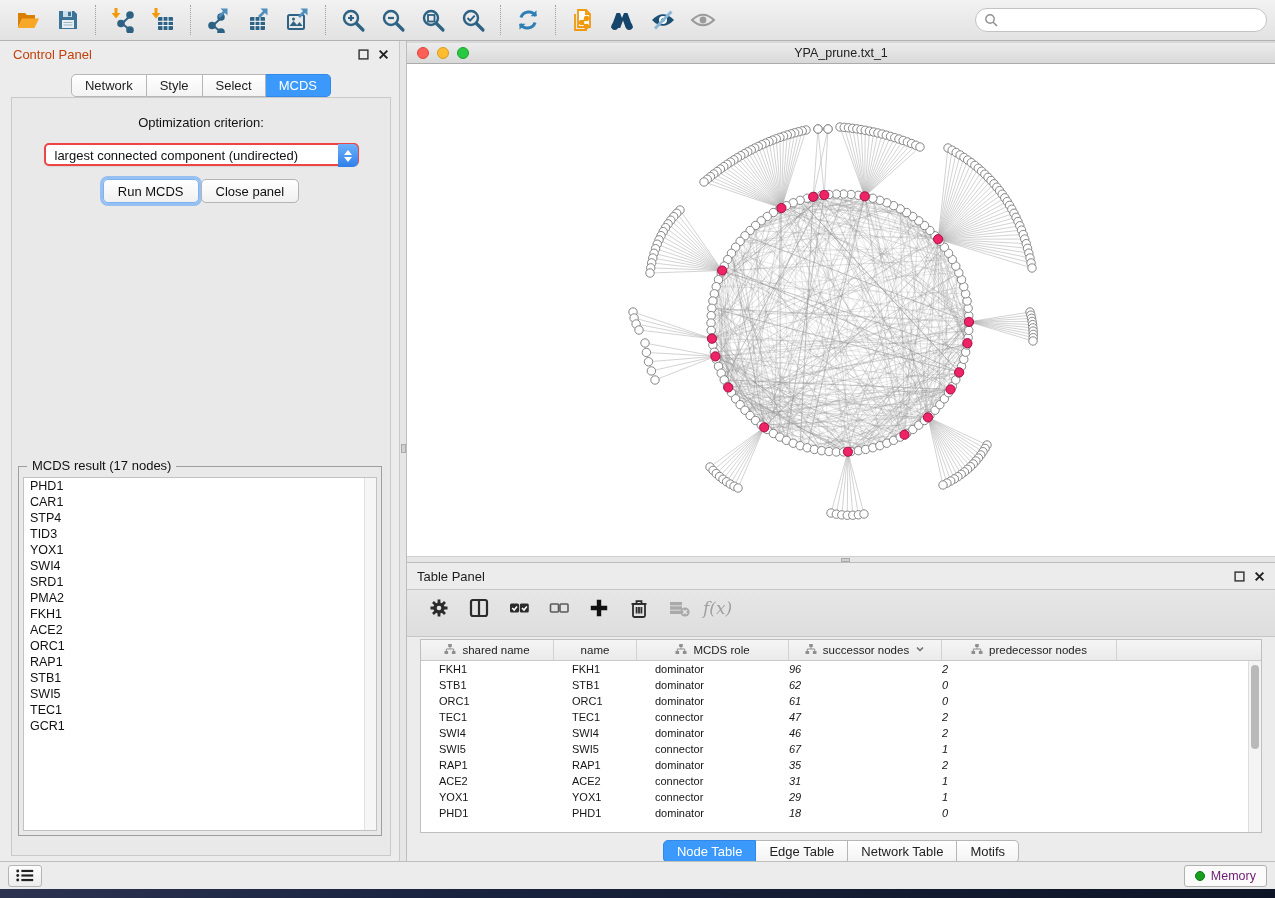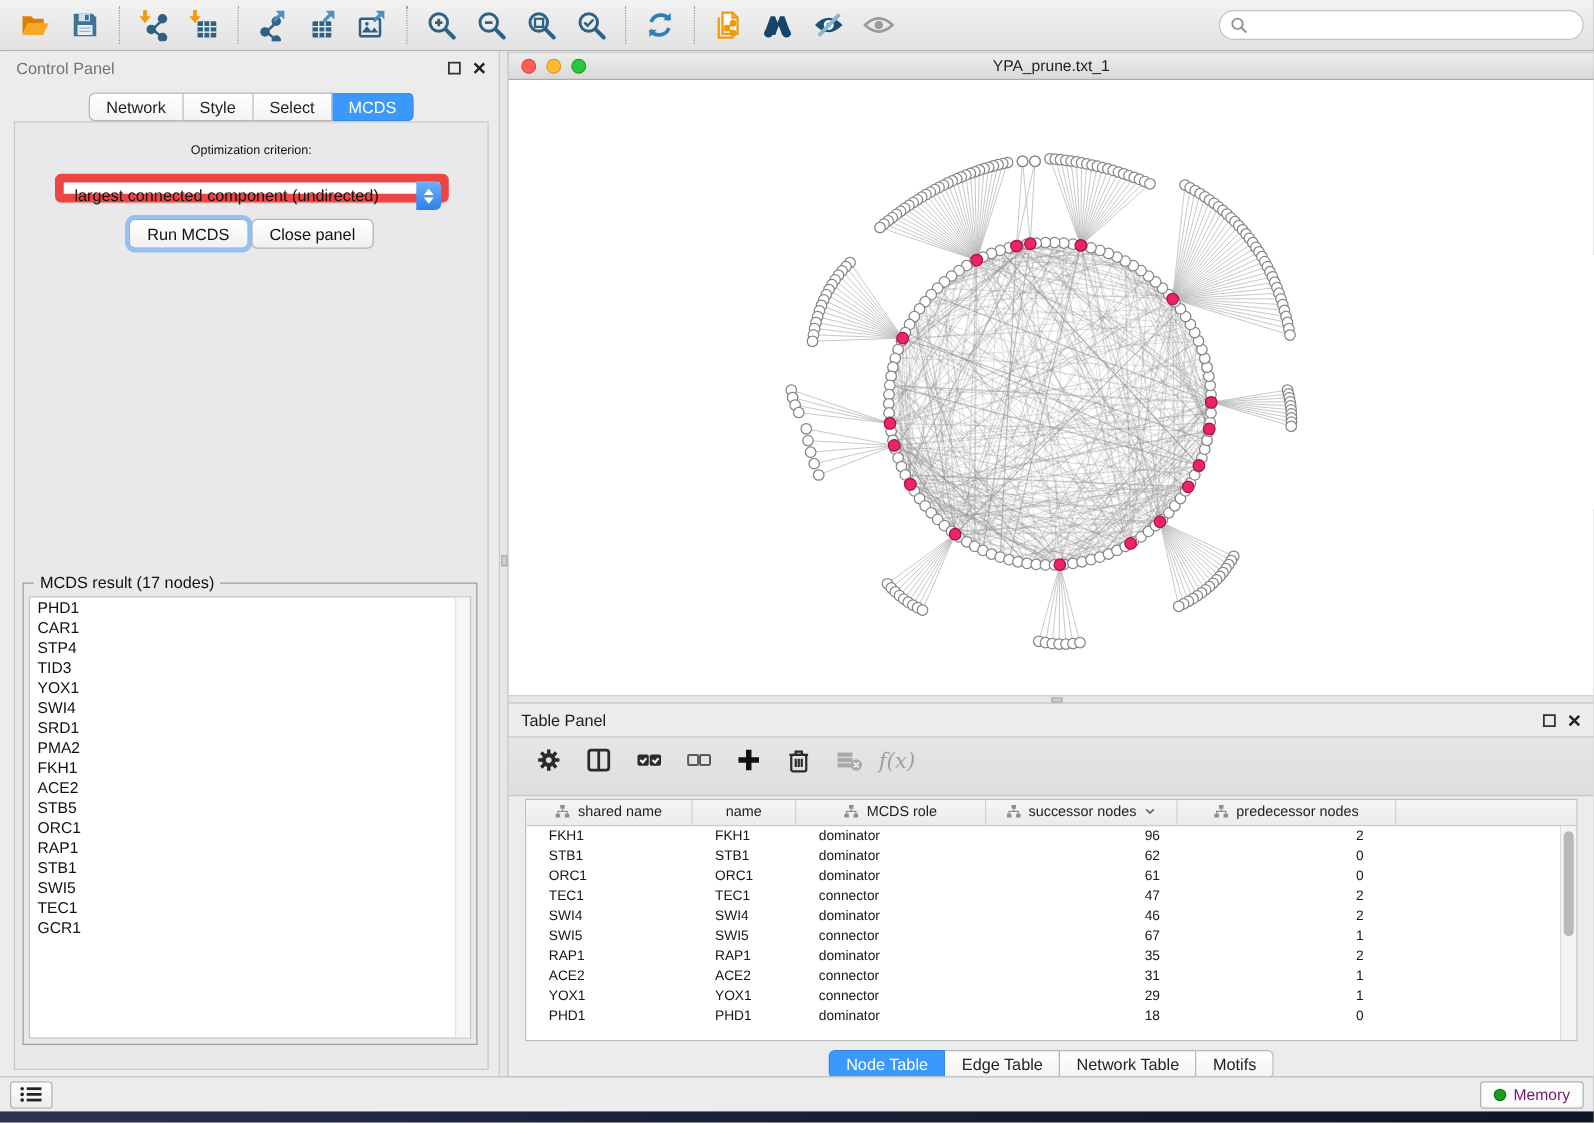--- a/index.html
+++ b/index.html
@@ -14,32 +14,32 @@
   .tb-sep { width:1px; height:30px; border-left:1px dotted #9f9f9f; margin:0 7px; }
   .tb-search { margin-left:auto; position:relative; }
   .tb-search input { width:292px; height:24px; border:1px solid #c3c3c3; border-radius:13px; background:#fff; padding:0 10px 0 28px; font-size:13px; outline:none; font-family:"Liberation Sans",sans-serif; }
   .tb-search .mag { position:absolute; left:9px; top:5px; }
 
   
   .main-row { position:absolute; top:41px; left:3px; right:0; bottom:28px; display:flex; }
 
   
   .control-panel { width:397px; background:#ececec; position:relative; border-right:1px solid #c9c9c9; }
-  .cp-head { height:26px; display:flex; align-items:center; padding:0 10px; font-size:13px; color:#737373; }
+  .cp-head { height:26px; display:flex; align-items:center; padding:0 10px; font-size:13px; color:#c2410c; }
   .panel-btns { margin-left:auto; display:flex; gap:9px; align-items:center; }
   .panel-btns span { display:inline-flex; }
   .seg { display:inline-flex; }
   .seg .seg-btn { border:1px solid #b6b6b6; border-left:none; background:linear-gradient(#ffffff,#f3f3f3); padding:2px 13px; font-size:13px; height:23px; color:#222; font-family:"Liberation Sans",sans-serif; }
   .seg .seg-btn:first-child { border-left:1px solid #b6b6b6; border-radius:5px 0 0 5px; }
   .seg .seg-btn:last-child { border-radius:0 5px 5px 0; }
   .seg .seg-btn.sel { background:#3b99fc; color:#fff; border-color:#3188e8; }
   .cp-tabs { text-align:center; margin-top:7px; }
   .cp-content { position:absolute; left:8px; right:8px; top:56px; bottom:5px; background:#e9e9e9; border:1px solid #c9c9c9; }
-  .opt-label { text-align:center; margin-top:17px; font-size:10px; color:#111; }
-  .dropdown { width:315px; height:23px; margin:13px auto 0; background:#fff; border:7px solid #ef4444; border-radius:5px; position:relative; font-size:13px; color:#111; line-height:21px; padding-left:9px; box-shadow:0 1px 1px rgba(0,0,0,.08); }
+  .opt-label { text-align:center; margin-top:17px; font-size:13px; color:#111; }
+  .dropdown { width:315px; height:23px; margin:13px auto 0; background:#fff; border:2px solid #ef4444; border-radius:5px; position:relative; font-size:13px; color:#111; line-height:21px; padding-left:9px; box-shadow:0 1px 1px rgba(0,0,0,.08); }
   .dropdown .stepper { position:absolute; right:-1px; top:-1px; width:20px; height:23px; background:linear-gradient(#6db1fb,#2e7fe9); border-radius:0 5px 5px 0; display:flex; flex-direction:column; align-items:center; justify-content:center; gap:2px; }
   .dropdown .stepper i { width:0; height:0; border-left:4px solid transparent; border-right:4px solid transparent; }
   .dropdown .stepper i.up { border-bottom:5px solid #fff; }
   .dropdown .stepper i.dn { border-top:5px solid #fff; }
   .cp-buttons { display:flex; justify-content:center; gap:2px; margin-top:13px; }
   .mac-btn { height:24px; padding:0 14px; background:linear-gradient(#ffffff,#f0f0f0); border:1px solid #b4b4b4; border-radius:5px; font-size:13px; color:#111; font-family:"Liberation Sans",sans-serif; }
   .mac-btn.focused { border-color:#7db3f2; box-shadow:0 0 0 3px rgba(82,156,250,.55); }
   .groupbox { position:absolute; left:6px; right:8px; top:368px; bottom:19px; border:1px solid #9e9e9e; }
   .groupbox .legend { position:absolute; top:-9px; left:8px; background:#e9e9e9; padding:0 5px; font-size:13px; color:#111; }
   .mcds-list { position:absolute; left:4px; right:4px; top:10px; bottom:4px; background:#fff; border:1px solid #c2c2c2; overflow:hidden; }
@@ -68,21 +68,21 @@
   .tp-toolbar { height:48px; margin:0; background:linear-gradient(#e6e6e6,#dedede); border-top:1px solid #c6c6c6; border-bottom:1px solid #c6c6c6; display:flex; align-items:flex-start; padding:0 14px; gap:4px; }
   .tp-tbtn { width:36px; height:36px; display:flex; align-items:center; justify-content:center; }
   .tp-tbtn svg { width:22px; height:22px; }
   .tp-tbtn.wide svg { width:36px; }
   .table-region { position:absolute; left:13px; right:13px; top:76px; height:194px; background:#fff; border:1px solid #bfbfbf; overflow:hidden; }
   .thead { display:flex; height:21px; background:linear-gradient(#f5f5f5,#ebebeb); border-bottom:1px solid #c9c9c9; }
   .th { display:flex; align-items:center; justify-content:center; gap:6px; font-size:11.5px; color:#222; border-right:1px solid #d2d2d2; overflow:hidden; white-space:nowrap; }
   .tr { display:flex; height:16px; }
   .td { font-size:11px; color:#161616; line-height:16px; white-space:nowrap; overflow:hidden; }
   .td.left { padding-left:18px; text-align:left; }
-  .td.right { text-align:right; }
+  .td.right { text-align:left;font-style:italic; }
   .tbl-vscroll { position:absolute; right:0; top:21px; bottom:0; width:13px; background:#f4f4f4; border-left:1px solid #ddd; }
   .tbl-vscroll .thumb { position:absolute; left:2px; right:2px; top:4px; height:84px; background:#b9b9b9; border-radius:5px; }
   .tp-tabs { position:absolute; left:0; right:0; top:277px; text-align:center; }
 
   
   .status-bar { position:absolute; left:0; right:0; bottom:0; height:28px; background:#ececec; border-top:1px solid #bdbdbd; display:flex; align-items:center; padding:0 8px; }
   .st-btn { width:34px; height:22px; border:1px solid #b5b5b5; border-radius:3px; background:linear-gradient(#fdfdfd,#ededed); display:flex; align-items:center; justify-content:center; }
   .memory-btn { margin-left:auto; height:22px; padding:0 10px; border:1px solid #b0b0b0; border-radius:3px; background:#fbfbfb; display:flex; align-items:center; gap:6px; font-size:12.5px; color:#701a75; }
   .memory-btn .dot { width:10px; height:10px; border-radius:50%; background:#17a01f; border:1px solid #0d7a14; }
 </style>
@@ -299,21 +299,20 @@
               <div class="item">PHD1</div>
               <div class="item">CAR1</div>
               <div class="item">STP4</div>
               <div class="item">TID3</div>
               <div class="item">YOX1</div>
               <div class="item">SWI4</div>
               <div class="item">SRD1</div>
               <div class="item">PMA2</div>
               <div class="item">FKH1</div>
               <div class="item">ACE2</div>
-              <div class="item">STB5</div>
               <div class="item">ORC1</div>
               <div class="item">RAP1</div>
               <div class="item">STB1</div>
               <div class="item">SWI5</div>
               <div class="item">TEC1</div>
               <div class="item">GCR1</div>
               <div class="mcds-scroll"></div>
             </div>
         </div>
       </div>

